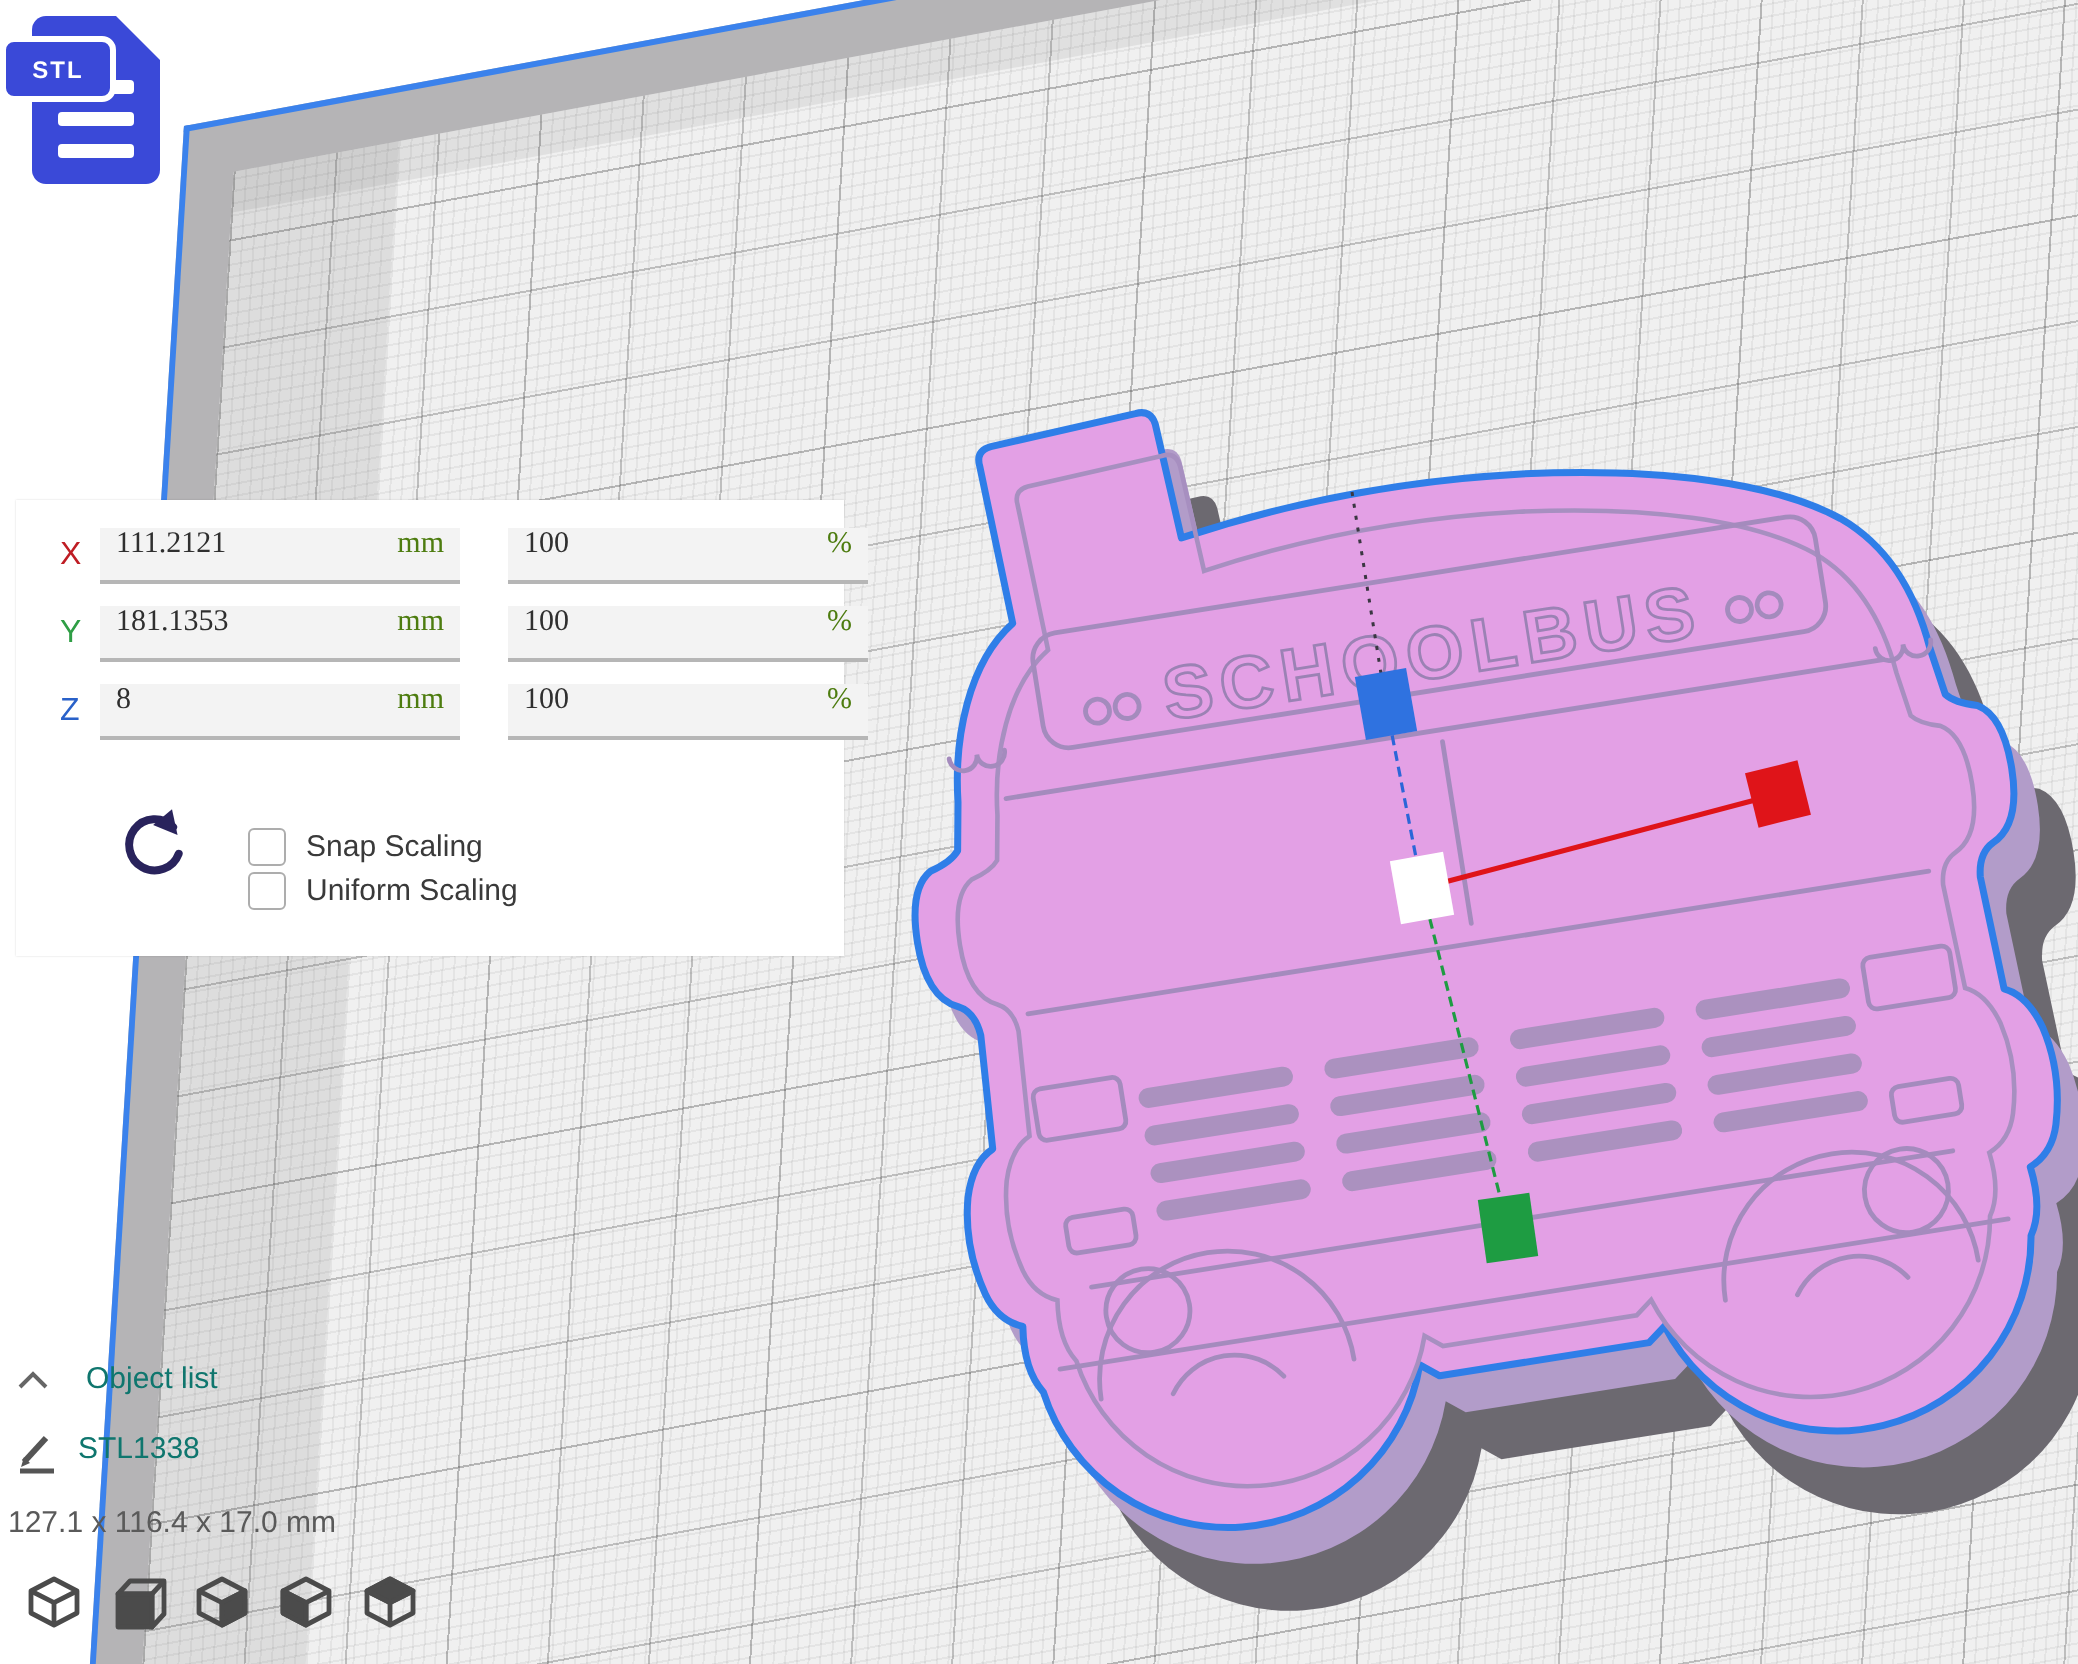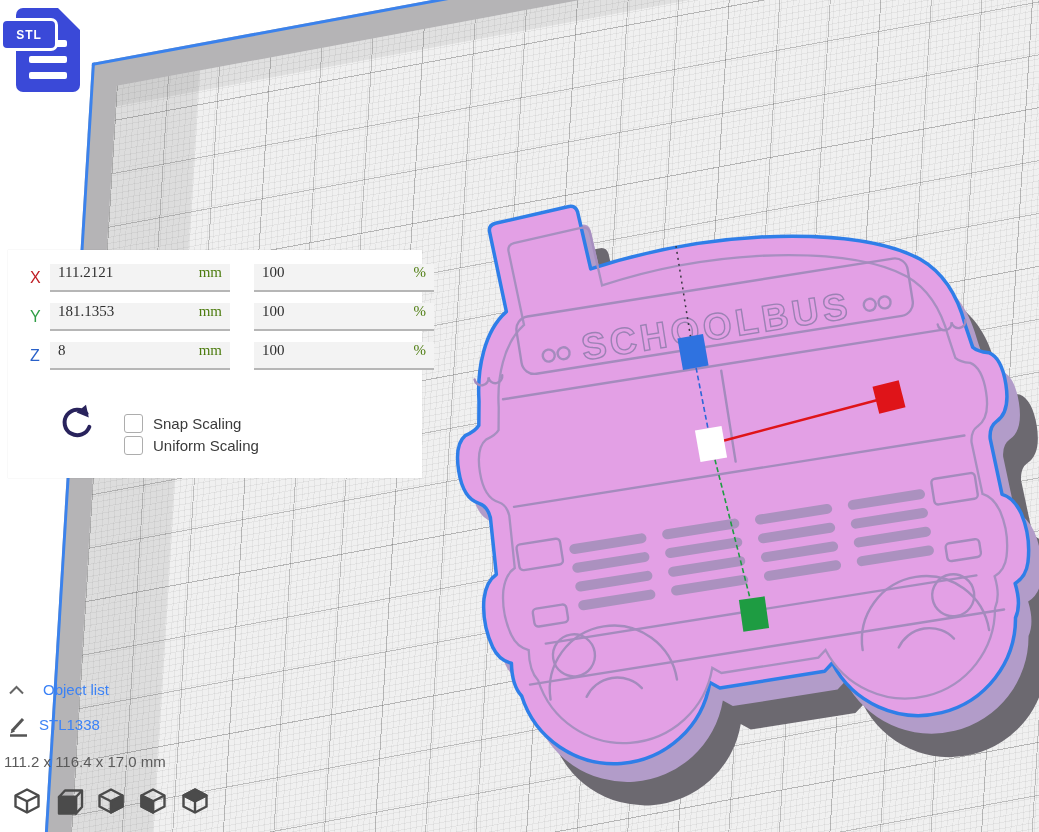--- a/index.html
+++ b/index.html
@@ -79,21 +79,21 @@
   .reset-btn{position:absolute;left:48px;top:152px;width:40px;height:42px;cursor:pointer;}
   .checkbox-row{position:absolute;left:116px;height:22px;display:flex;align-items:center;gap:10px;}
   .checkbox-row.c1{top:147px;margin-top:15px;} .checkbox-row.c2{top:184px;justify-content:center;}
   .checkbox{
     width:19px;height:19px;background:#ffffff;border:1.5px solid #adadad;border-radius:3px;
     box-sizing:border-box;
   }
   .checkbox-label{font-size:15px;color:#3a3a3a;}
 
   
-  .overlay{position:absolute;z-index:20;color:#3b82f6;font-size:15px;}
+  .overlay{position:absolute;z-index:20;color:#0f766e;font-size:15px;}
   .object-list-row{left:8px;top:681px;display:flex;align-items:center;gap:18px;cursor:pointer;}
   .object-name-row{left:8px;top:716px;display:flex;gap:9px;cursor:pointer;}
   .dims-text{left:4px;top:753px;color:#5a5a5a;}
   .view-row{left:12px;top:786px;display:flex;gap:12px;}
   .view-btn{width:30px;height:30px;cursor:pointer;}
 </style>
 </head>
 <body>
 
 <div class="plate">
@@ -259,21 +259,21 @@
 
 <div class="overlay object-name-row">
   <svg width="22" height="22" viewBox="0 0 22 22">
     <line x1="4" y1="15" x2="15" y2="3" stroke="#555" stroke-width="3"></line>
     <polygon points="2.5,17.5 4,12.5 7,15.5" fill="#555"></polygon>
     <line x1="2" y1="19.5" x2="19" y2="19.5" stroke="#555" stroke-width="2.5"></line>
   </svg>
   <span>STL1338</span>
 </div>
 
-<div class="overlay dims-text">111.2 x 116.4 x 17.0 mm</div>
+<div class="overlay dims-text">127.1 x 116.4 x 17.0 mm</div>
 
 <div class="overlay view-row">
   <div class="view-btn">
     <svg width="30" height="30" viewBox="0 0 30 30">
       <g fill="none" stroke="#4b4b4b" stroke-width="2.4" stroke-linejoin="round">
         <polygon points="15,3.5 26.5,9.5 26.5,20.5 15,26.5 3.5,20.5 3.5,9.5"></polygon>
         <polyline points="3.5,9.5 15,15.3 26.5,9.5"></polyline>
         <line x1="15" y1="15.3" x2="15" y2="26.5"></line>
       </g>
     </svg>

